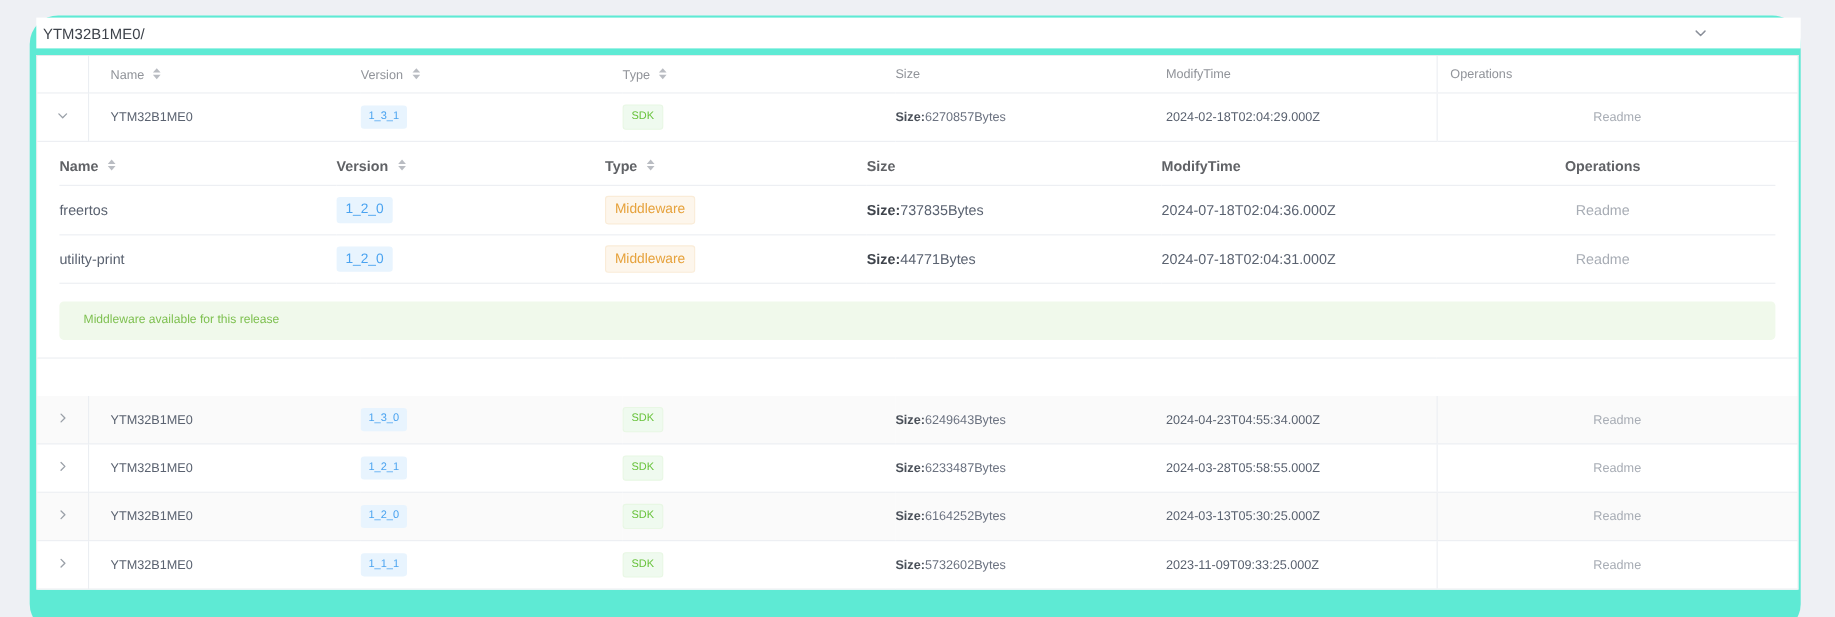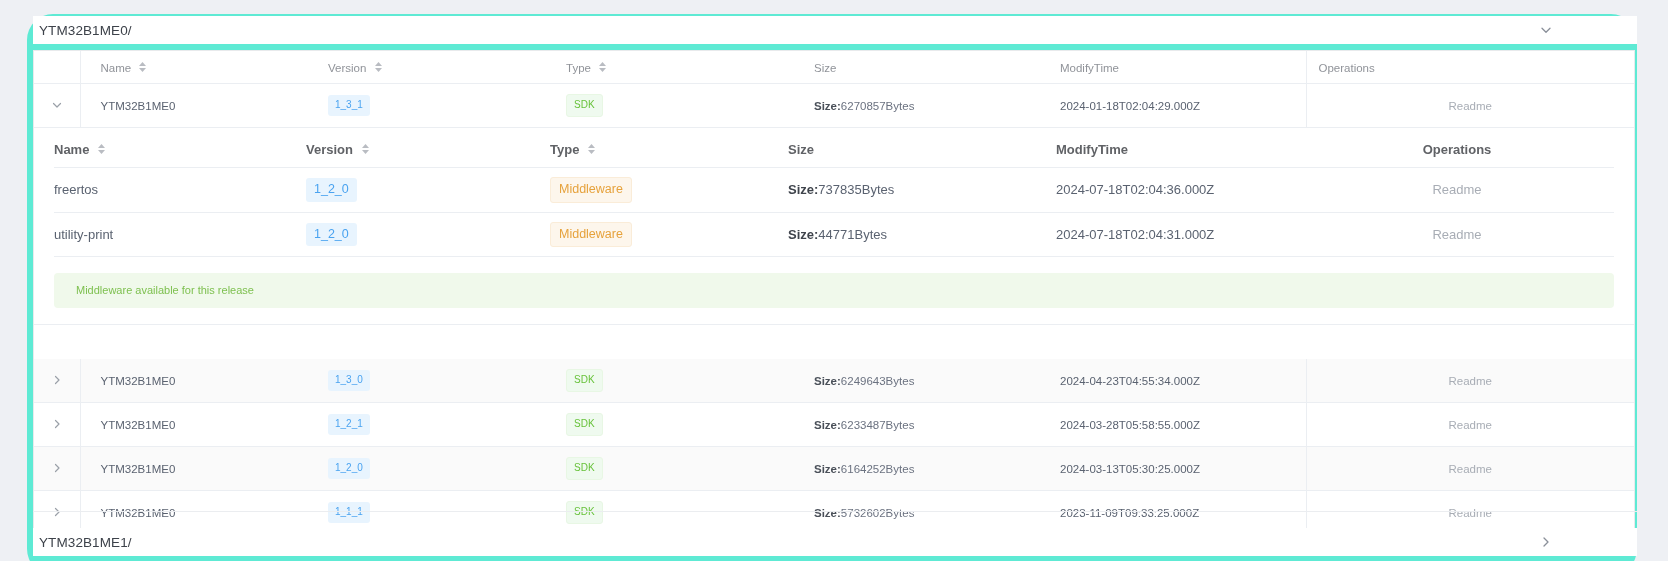--- a/index.html
+++ b/index.html
@@ -208,21 +208,21 @@
               </span>
             </td>
             <td class="c-name">YTM32B1ME0</td>
             <td class="c-ver">
               <span class="tag tag-ver">1_3_1</span>
             </td>
             <td class="c-type">
               <span class="tag tag-sdk">SDK</span>
             </td>
             <td class="c-size sizetxt"><b>Size:</b><span>6270857Bytes</span></td>
-            <td class="c-time timetxt">2024-01-18T02:04:29.000Z</td>
+            <td class="c-time timetxt">2024-02-18T02:04:29.000Z</td>
             <td class="c-ops">
               <span class="readme">Readme</span>
             </td>
           </tr>
 
           <tr>
             <td class="nested-cell" colspan="7">
               <div class="nested-box">
                 <table class="inner-table">
                   <colgroup>
@@ -398,27 +398,15 @@
             <td class="c-time timetxt">2023-11-09T09:33:25.000Z</td>
             <td class="c-ops">
               <span class="readme">Readme</span>
             </td>
           </tr>
 
         </tbody>
       </table>
     </div>
 
-    <div class="panel-bottom">
-      <div class="inner">
-        <div class="panel-head">
-          <span class="ttl">YTM32B1ME1/</span>
-          <span class="chev">
-            <svg viewBox="0 0 14 14" width="14" height="14">
-                <path d="M5 3 L9 7 L5 11" fill="none" stroke="currentColor" stroke-width="1.3" stroke-linecap="round" stroke-linejoin="round"></path>
-              </svg>
-          </span>
-        </div>
-      </div>
-    </div>
 
   </div>
 </div>
 
 </body></html>

